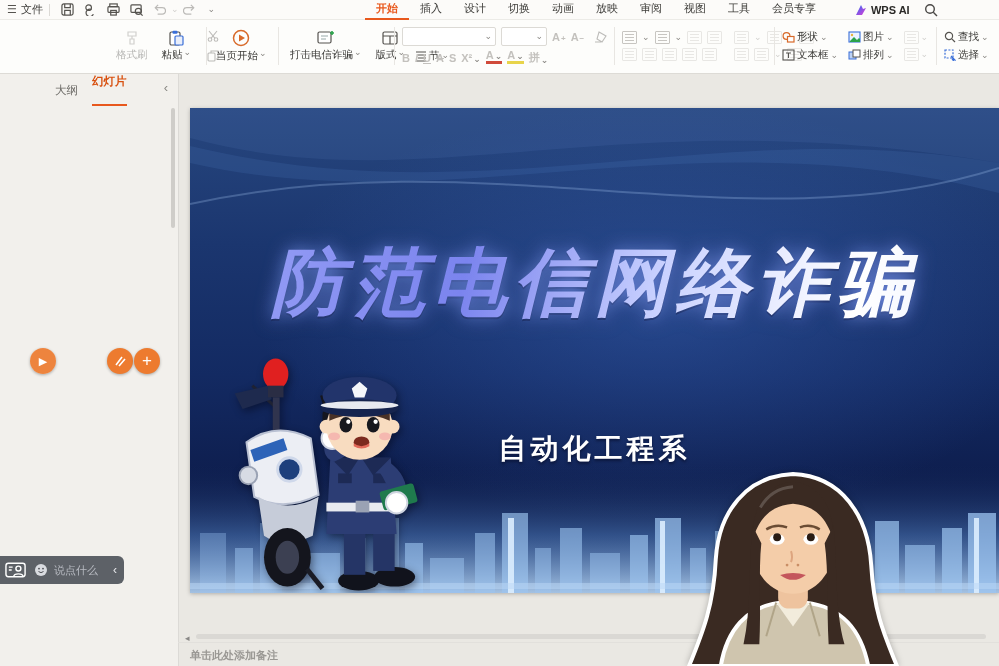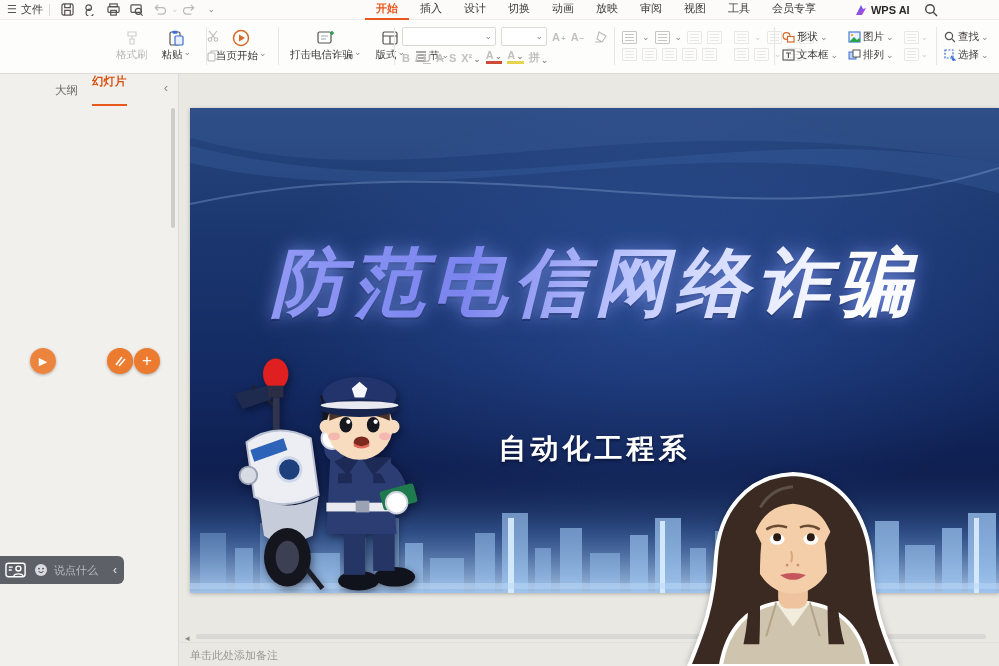--- a/index.html
+++ b/index.html
@@ -121,21 +121,21 @@
         padding:4px 20px;border-radius:16px;white-space:nowrap;}
   .dept-row{position:absolute;left:0;top:322px;width:100%;display:flex;justify-content:center;gap:68px;
             color:#fff;font-size:28px;font-weight:bold;font-family:"Liberation Serif","DejaVu Serif",serif;
             letter-spacing:4px;text-shadow:0 2px 3px rgba(0,0,20,.5);white-space:nowrap;}
   .officer-main{position:absolute;left:35px;top:240px;width:195px;height:245px;filter:drop-shadow(2px 3px 4px rgba(0,0,10,.45));}
 
   
   .hscroll-arrow{left:185px;top:633px;font-size:9px;color:#8a8886;z-index:6;}
   .hscroll{left:196px;top:634px;width:790px;height:5px;border-radius:2.5px;background:#dad8d4;z-index:6;}
   .notes{left:178px;top:642px;width:821px;height:24px;border-top:1px solid #e2e0dc;z-index:5;}
-  .notes-ph{position:absolute;left:12px;top:5px;font-size:11px;color:#9a9894;}
+  .notes-ph{position:absolute;left:12px;top:5px;font-size:11px;color:#9a9894;font-weight:bold;}
 
   
   .person{left:648px;top:468px;width:290px;height:198px;z-index:60;filter:drop-shadow(0 0 3px rgba(0,0,0,.25));}
 </style>
 </head>
 <body>
 
 <svg width="0" height="0" style="position:absolute">
 <defs>
   <linearGradient id="skyGrad" x1="0" y1="0" x2="0" y2="1">

